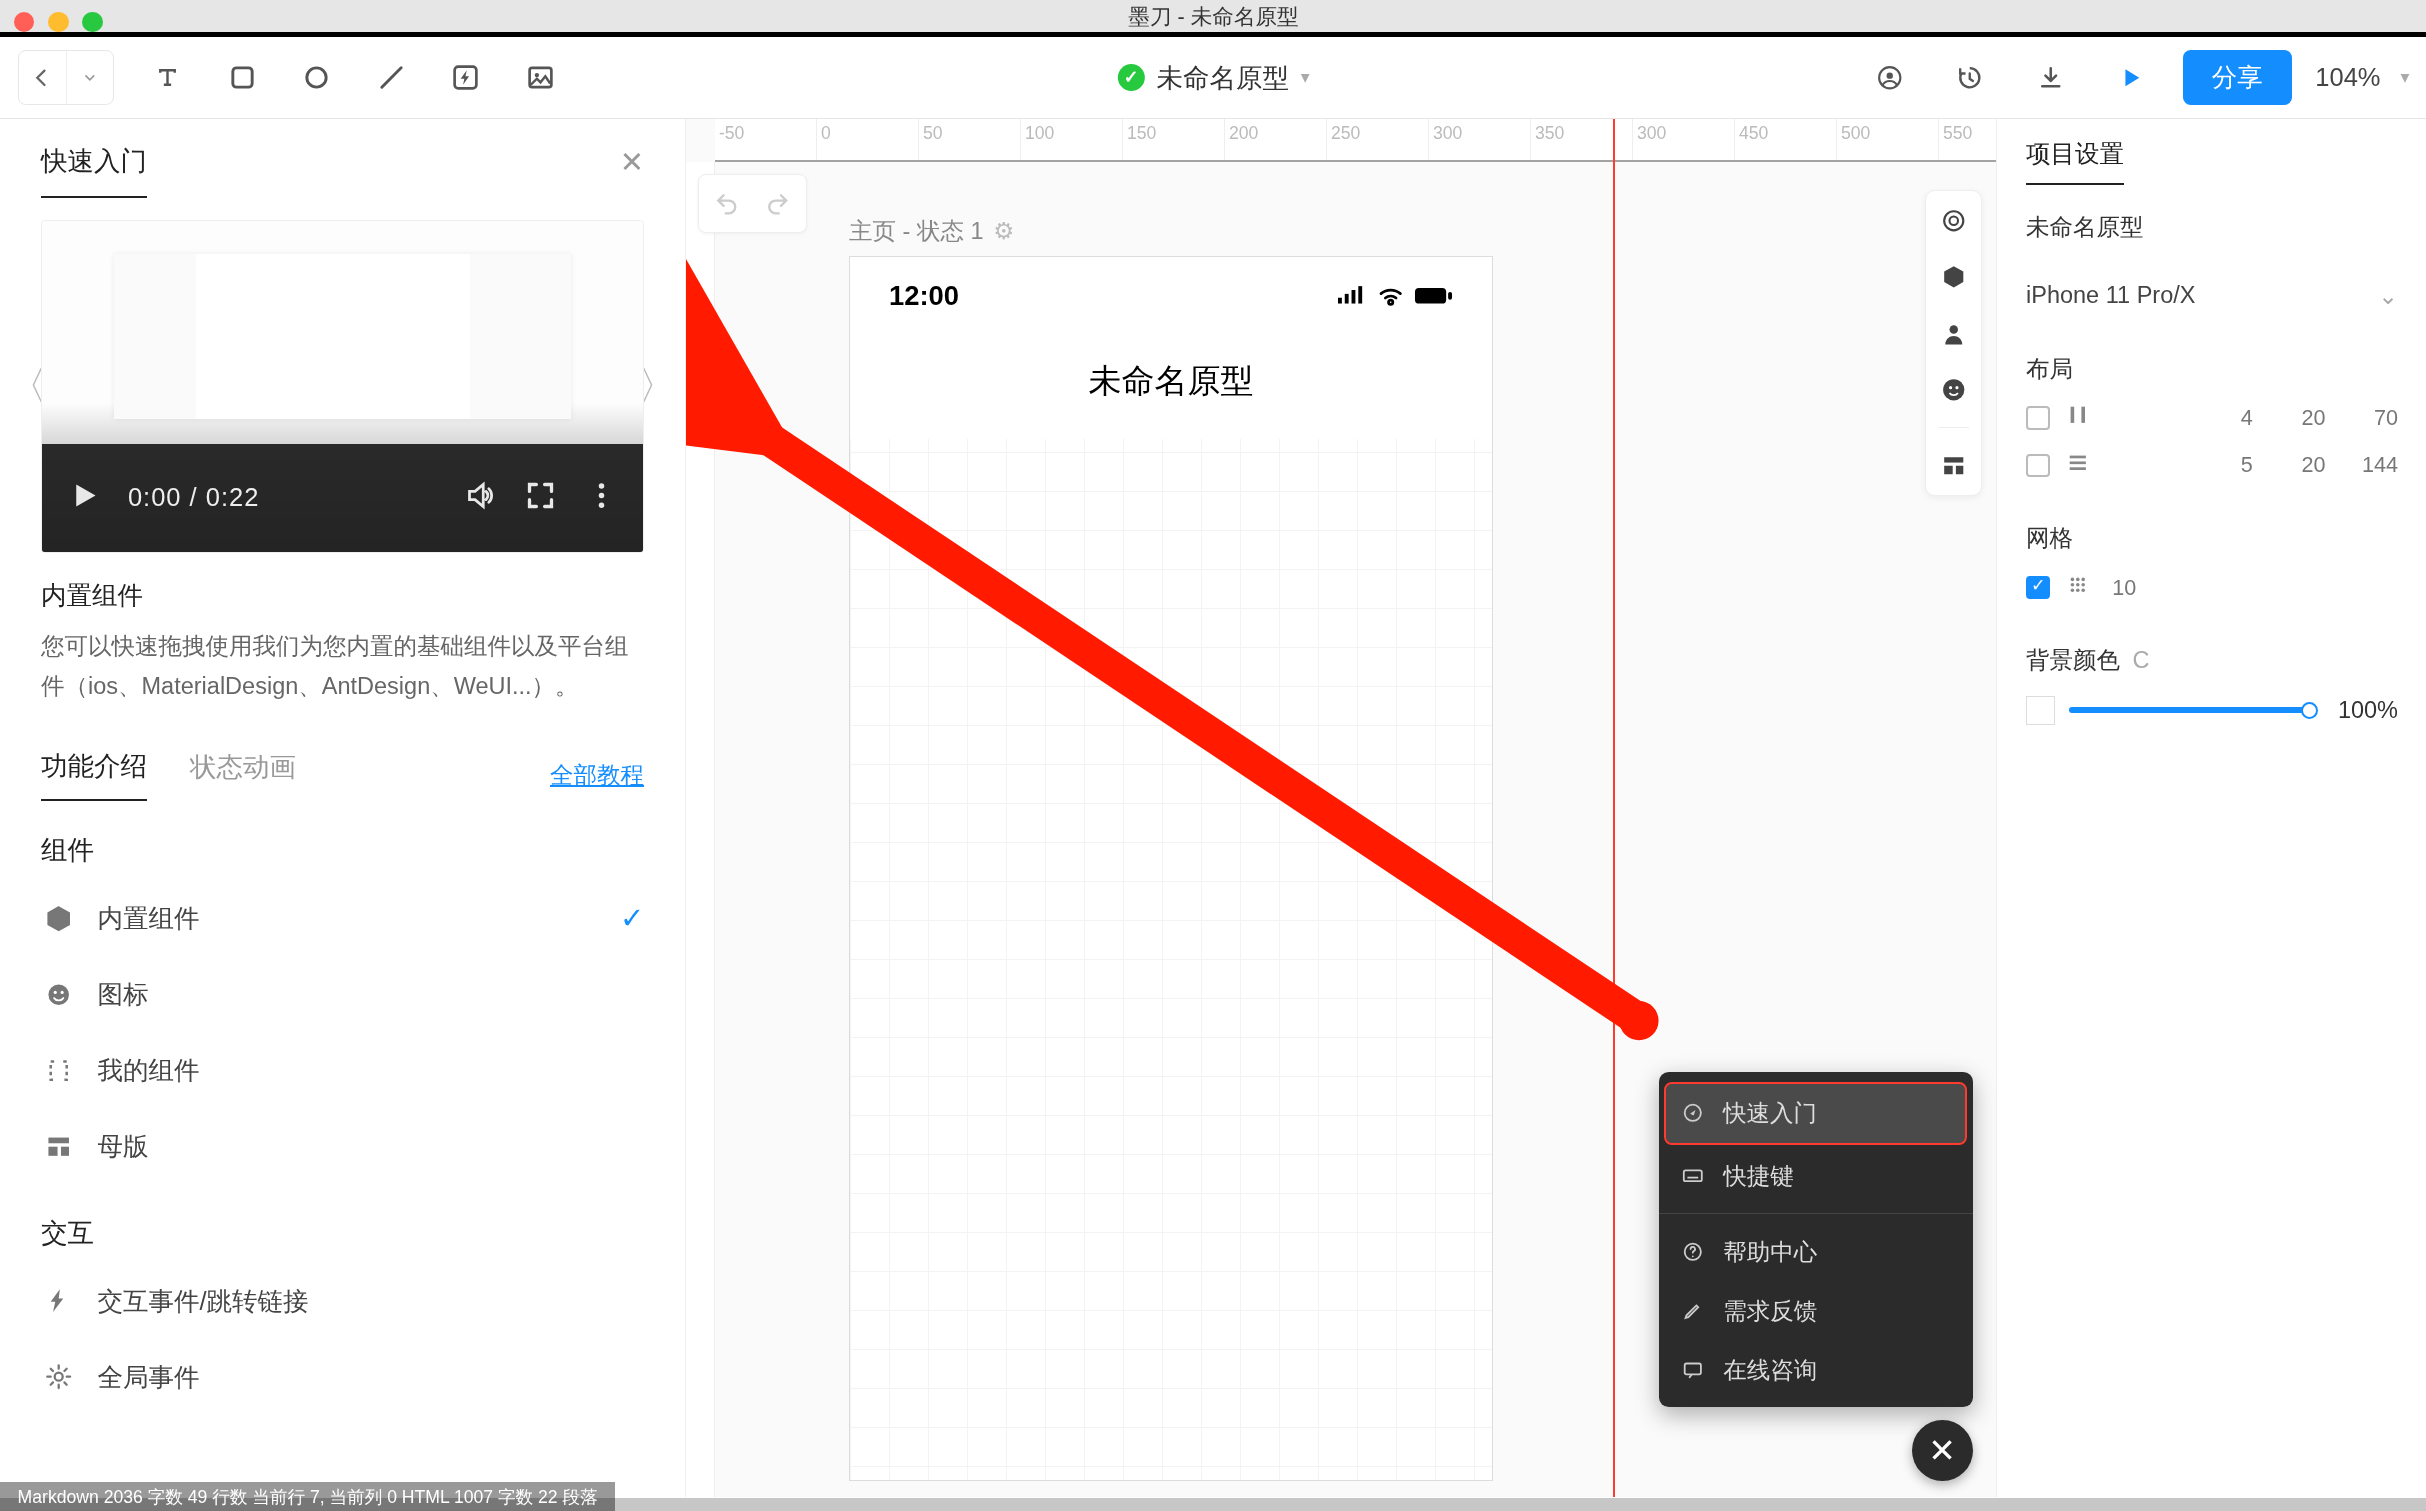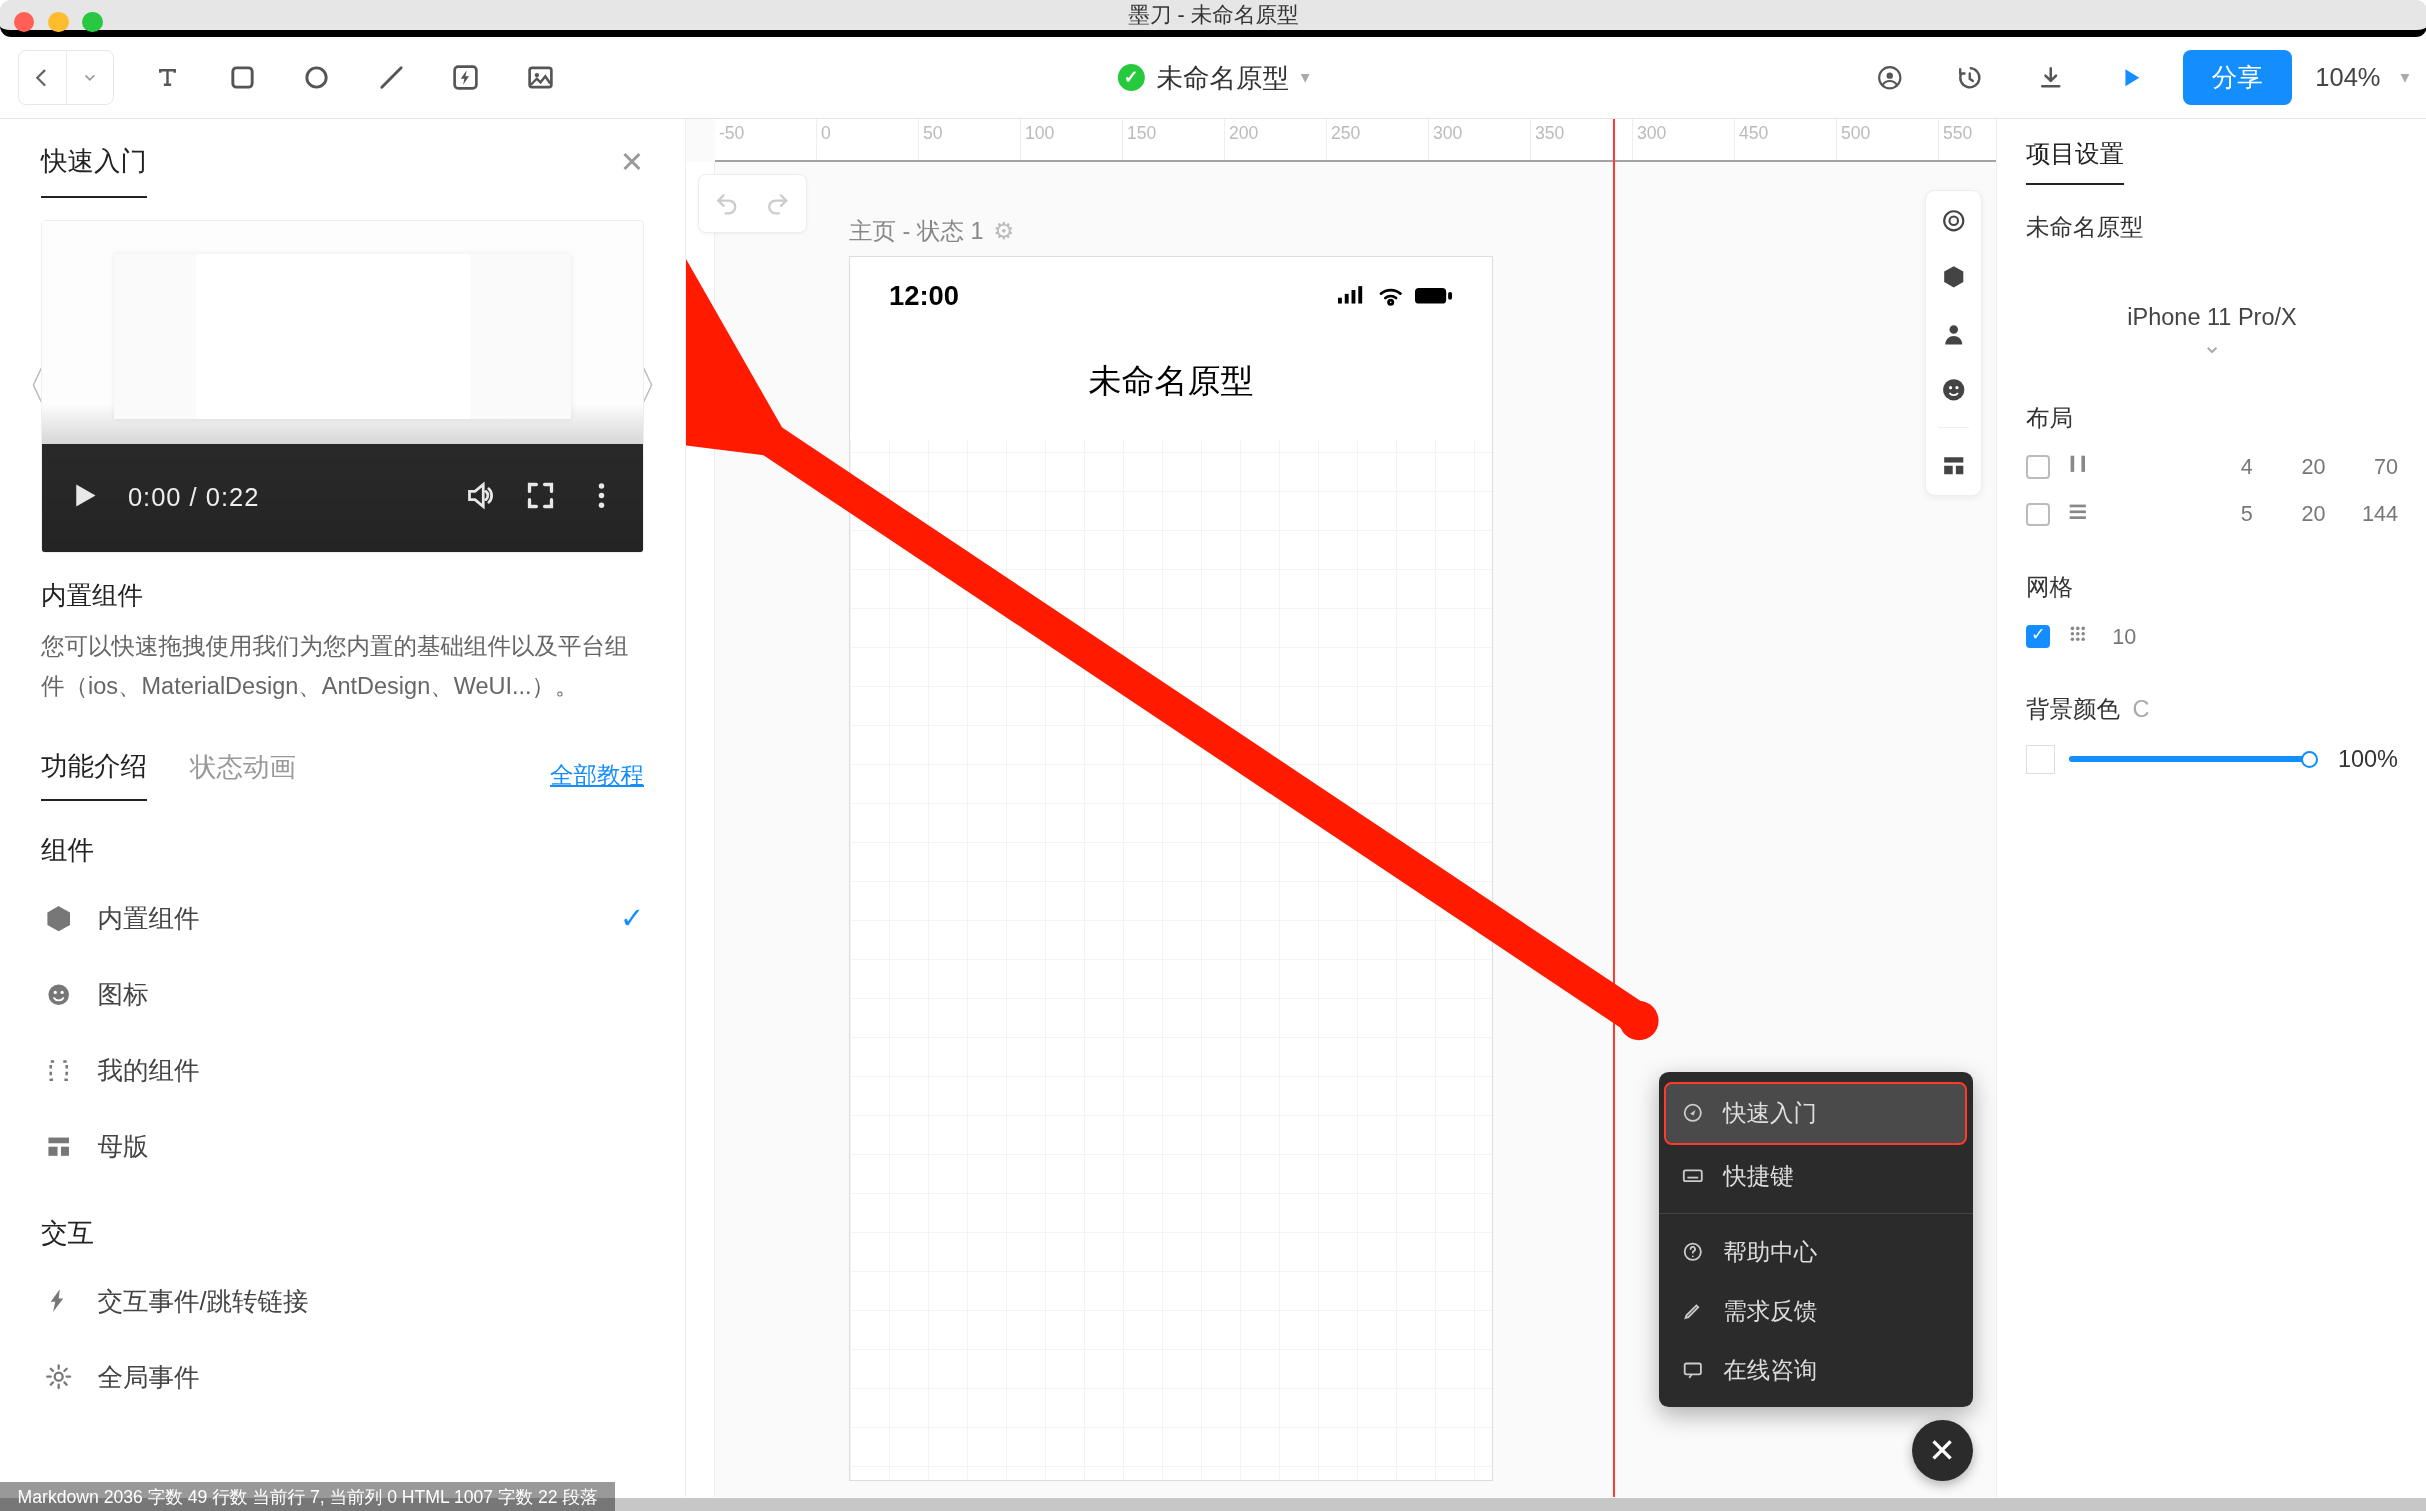--- a/index.html
+++ b/index.html
@@ -3,21 +3,21 @@
 <meta charset="utf-8">
 <style>
 * { margin: 0; padding: 0; box-sizing: border-box; font-family: -apple-system, "PingFang SC", "Helvetica Neue", Arial, sans-serif; }
 body { background: #f5f5f5; width: 2427px; height: 1511px; overflow: hidden; position: relative; }
 
 
 .outer { position: absolute; inset: 0; background: #c7c7c7; }
 .win { position: absolute; left: 0; top: 0; right: 0; height: 1498px; background: #fff; }
 
 
-.titlebar { height: 37px; background: #e6e6e6; border-bottom: 7px solid #000000; position: relative; display: flex; align-items: flex-start; border-radius: 11px; }
+.titlebar { height: 37px; background: #e6e6e6; border-bottom: 5px solid #000000; position: relative; display: flex; align-items: center; }
 .traffic { position: absolute; left: 13.7px; top: 11.8px; display: flex; gap: 13.7px; }
 .traffic-dot { width: 20.6px; height: 20.6px; border-radius: 50%; }
 .tr-r { background: #ff5f57; } .tr-y { background: #febc2e; } .tr-g { background: #28c840; }
 .titlebar-title { margin: 0 auto; font-size: 21.6px; color: #333; }
 
 
 .toolbar { height: 82px; background: #fff; border-bottom: 1px solid #e5e5e5; display: flex; align-items: center; padding: 0 17.6px; position: relative; }
 .tbtn { width: 57px; height: 57px; border-radius: 7.8px; display: flex; align-items: center; justify-content: center; cursor: pointer; color: #555; }
 .tbtn svg { width: 29px; height: 29px; }
 .tbtn.sm svg { width: 25.5px; height: 25.5px; }
@@ -110,21 +110,21 @@
 
 .fab { position: absolute; right: 23.5px; bottom: 15.7px; width: 61px; height: 61px; border-radius: 50%; background: #2b2b2b; color: #fff; display: flex; align-items: center; justify-content: center; font-size: 33px; cursor: pointer; box-shadow: 0 3.9px 11.8px rgba(0,0,0,0.3); }
 
 
 .arrow-svg { position: absolute; left: 0; top: 0; width: 100%; height: 100%; pointer-events: none; }
 
 
 .rpanel { width: 431px; border-left: 1px solid #eee; background: #fff; padding: 17.6px 29px; overflow-y: auto; }
 .rp-tab { font-size: 24.5px; color: #222; padding-bottom: 13.7px; border-bottom: 2.9px solid #222; display: inline-block; font-weight: 500; }
 .rp-name { font-size: 23.5px; color: #333; margin-top: 25.5px; }
-.rp-device { display: flex; align-items: center; justify-content: space-between; margin-top: 61px; font-size: 23.5px; color: #444; cursor: pointer; flex-direction: column; }
+.rp-device { display: flex; align-items: center; justify-content: space-between; margin-top: 39px; font-size: 23.5px; color: #444; cursor: pointer; }
 .rp-device .car { color: #aaa; }
 
 .rp-h { font-size: 23.5px; color: #333; margin-top: 43px; font-weight: 500; }
 .rp-row { display: flex; align-items: center; gap: 17.6px; margin-top: 19.6px; font-size: 21.6px; color: #777; }
 .rp-row .cb { width: 23.5px; height: 23.5px; border: 2px solid #bbb; border-radius: 3.9px; flex: none; }
 .rp-row .cb.on { background: #148dff; border-color: #148dff; position: relative; }
 .rp-row .cb.on:after { content: "✓"; color: #fff; position: absolute; left: 2.9px; top: -2.9px; font-size: 17.6px; }
 .rp-row .glue { flex: 1; }
 .rp-row .n { width: 55px; text-align: right; }
 .rp-row .ic { color: #888; }

